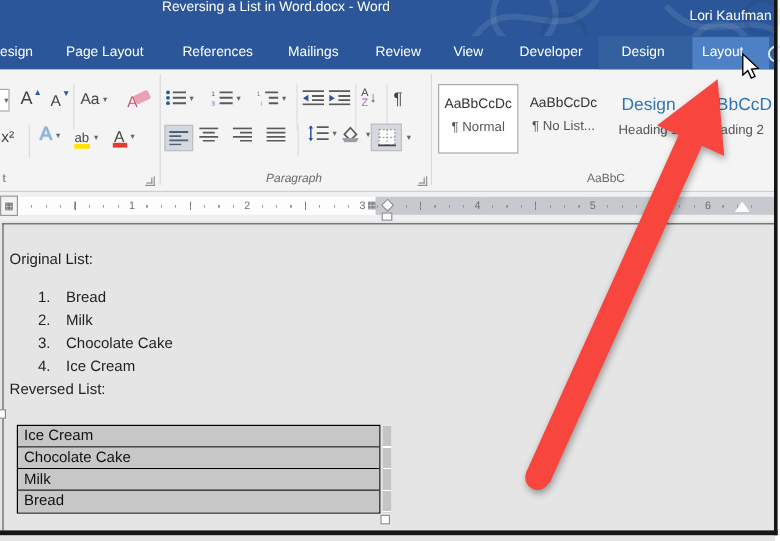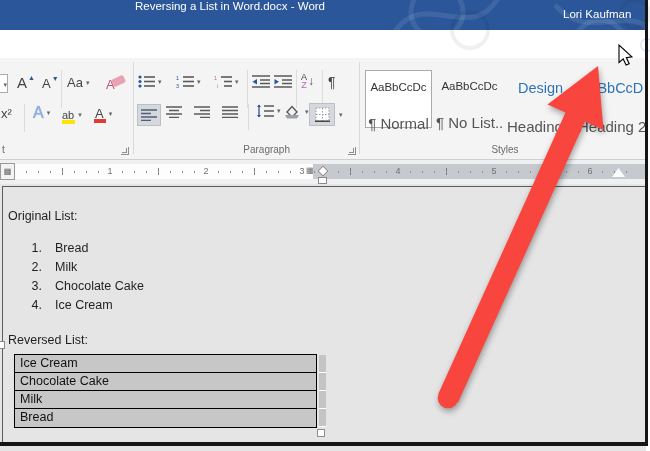--- a/index.html
+++ b/index.html
@@ -5,21 +5,21 @@
   * { margin:0; padding:0; box-sizing:border-box; }
   body { font-family:"Liberation Sans", sans-serif; background:#fff; }
   #app { position:relative; width:650px; height:451px; background:#fff; overflow:hidden; }
 
   
   .titlebar { position:absolute; left:0; top:0; width:646px; height:30px; background:#2b579a; }
   .title-text { position:absolute; left:110px; top:0; width:240px; text-align:center;
                 color:#fff; font-size:11.5px; white-space:nowrap; }
   .ctx-chip { position:absolute; left:497px; top:7px; width:64px; height:23px; background:#4d7dbd;
               color:#e9eefb; font-size:10.5px; text-align:center; line-height:23px; }
-  .user-name { position:absolute; left:563px; top:8px; width:80px; text-align:left;
+  .user-name { position:absolute; left:563px; top:8px; width:80px; text-align:right;
                color:#fff; font-size:11.5px; white-space:nowrap; }
 
   
   .tabrow { position:absolute; left:0; top:30px; width:646px; height:28px; background:#2b579a; }
   .ctx-band { position:absolute; left:499px; top:0; width:147px; height:28px; background:#33609f; }
   .tab { position:absolute; top:0; height:28px; line-height:28px; color:#fff; font-size:11.5px;
          white-space:nowrap; cursor:default; }
   .tab-hover { position:absolute; left:577px; top:1px; width:64px; height:27px; background:#4d80c4; }
   .tellme-circle { position:absolute; left:638px; top:37px; width:16px; height:16px; }
 
@@ -42,21 +42,21 @@
   .sizebox { position:absolute; left:-8px; top:16px; width:16px; height:19px; background:#fff;
              border:1px solid #ababab; text-align:right; line-height:17px; }
   .eraser { display:inline-block; width:13px; height:8px; background:#e9a2b1; border-radius:2px;
             transform:rotate(-25deg); margin-left:-4px; margin-top:-8px; }
 
   
   .stylebox { position:absolute; top:12px; width:67px; height:58px; text-align:center; }
   .stylebox.sel { background:#fff; border:1px solid #ababab; box-shadow:inset 0 0 0 2px #fff; }
   .style-preview { margin-top:10px; font-size:11.5px; color:#333; white-space:nowrap; overflow:hidden; }
   .style-preview.head { font-size:14.5px; color:#2e74b5; }
-  .style-name { margin-top:22px; font-size:15px; color:#555; white-space:nowrap; overflow:hidden; }
+  .style-name { margin-top:7px; font-size:11px; color:#555; white-space:nowrap; overflow:hidden; }
 
   
   .mini { display:inline-block; }
 
   
   .rulerbar { position:absolute; left:0; top:160px; width:646px; height:24px; background:#eef0f1; }
   .tabsel { position:absolute; left:0; top:3px; width:15px; height:17px; background:#f3f3f3;
             border:1px solid #9a9a9a; font-size:8px; color:#555; text-align:center; line-height:15px; }
   .band-white { position:absolute; left:15px; top:4px; width:298px; height:15px; background:#fdfdfd; }
   .band-gray { position:absolute; left:313px; top:4px; width:333px; height:15px; background:#c6c9cd; }
@@ -115,20 +115,33 @@
       </g>
       <g fill="none" stroke="rgba(0,0,0,0.06)" stroke-width="4">
         <circle cx="470" cy="30" r="18"></circle>
         <circle cx="635" cy="14" r="14"></circle>
       </g>
     </svg>
     <span class="title-text">Reversing a List in Word.docx - Word</span>
     <span class="user-name">Lori Kaufman</span>
   </div>
 
+  <div class="tabrow">
+    <div class="ctx-band"></div>
+    <div class="tab-hover"></div>
+    <span class="tab" style="left:0;">esign</span>
+    <span class="tab" style="left:55px;">Page Layout</span>
+    <span class="tab" style="left:152px;">References</span>
+    <span class="tab" style="left:240px;">Mailings</span>
+    <span class="tab" style="left:313px;">Review</span>
+    <span class="tab" style="left:378px;">View</span>
+    <span class="tab" style="left:433px;">Developer</span>
+    <span class="tab" style="left:518px;">Design</span>
+    <span class="tab" style="left:585px;">Layout</span>
+  </div>
   <svg class="tellme-circle" viewBox="0 0 16 16">
     <circle cx="9" cy="8" r="6.2" fill="none" stroke="#dfe8f8" stroke-width="1.6"></circle>
   </svg>
 
   <div class="ribbon">
 
     <div class="sizebox"><span class="dd">▾</span></div>
     <div class="rb" style="left:17px; top:16px;">
       <span class="glyph" style="font-size:15px;">A</span>
         <span class="caret-up">▲</span>
@@ -304,41 +317,41 @@
     </div>
     <div class="rb btn-pressed" style="left:309px; top:45px; width:26px; height:23px; justify-content:center;">
       <svg class="mini" width="15" height="15">
         <rect x="1" y="1" width="13" height="13" fill="#fff" stroke="#9a9a9a" stroke-dasharray="1.5,1.5"></rect>
         <line x1="1" y1="7.5" x2="14" y2="7.5" stroke="#9a9a9a" stroke-dasharray="1.5,1.5"></line>
         <line x1="7.5" y1="1" x2="7.5" y2="14" stroke="#9a9a9a" stroke-dasharray="1.5,1.5"></line>
         <line x1="0" y1="14.3" x2="15" y2="14.3" stroke="#444" stroke-width="1.6"></line>
       </svg>
     </div>
     <span class="dd" style="position:absolute; left:337px; top:53px;">▾</span>
-    <span class="glabel" style="left:200px; width:90px; text-align:right;">Paragraph</span>
+    <span class="glabel" style="left:200px; width:90px; text-align:center;font-style:italic;">Paragraph</span>
     <div class="launcher" style="left:348px;"></div>
     <div class="gsep" style="left:359px;"></div>
 
     <div class="stylebox sel" style="left:365px;">
       <div class="style-preview">AaBbCcDc</div>
       <div class="style-name">¶ Normal</div>
     </div>
     <div class="stylebox" style="left:436px;">
       <div class="style-preview">AaBbCcDc</div>
       <div class="style-name">¶ No List...</div>
     </div>
     <div class="stylebox" style="left:507px;">
       <div class="style-preview head">Design</div>
       <div class="style-name">Heading 1</div>
     </div>
     <div class="stylebox" style="left:578px;">
       <div class="style-preview head">AaBbCcD</div>
       <div class="style-name">Heading 2</div>
     </div>
-    <span class="glabel" style="left:460px; width:90px; text-align:center;">Styles</span>
+    <span class="glabel" style="left:460px; width:90px; text-align:center;">AaBbC</span>
   </div>
 
   <div class="rulerbar">
     <div class="tabsel">▦</div>
     <div class="band-white"></div>
     <div class="band-gray"></div>
     <div class="ticks-half"></div>
     <div class="ticks-dots"></div>
     <span class="rnum on-white" style="left:105px;">1</span>
     <span class="rnum on-white" style="left:201px;">2</span>
@@ -368,21 +381,21 @@
     </div>
     <div class="ol-item" style="top:95px;">
       <span class="ol-num">3.</span>
       <span class="ol-text">Chocolate Cake</span>
     </div>
     <div class="ol-item" style="top:114px;">
       <span class="ol-num">4.</span>
       <span class="ol-text">Ice Cream</span>
     </div>
 
-    <div class="doc-heading" style="top:149px;">Reversed List:</div>
+    <div class="doc-heading" style="top:133px;">Reversed List:</div>
 
     <div class="tbl-move-handle"></div>
     <div class="rev-table">
       <div class="trow">Ice Cream</div>
       <div class="trow">Chocolate Cake</div>
       <div class="trow">Milk</div>
       <div class="trow">Bread</div>
     </div>
     <div class="endstrip"></div>
     <div class="tbl-resize-handle"></div>

